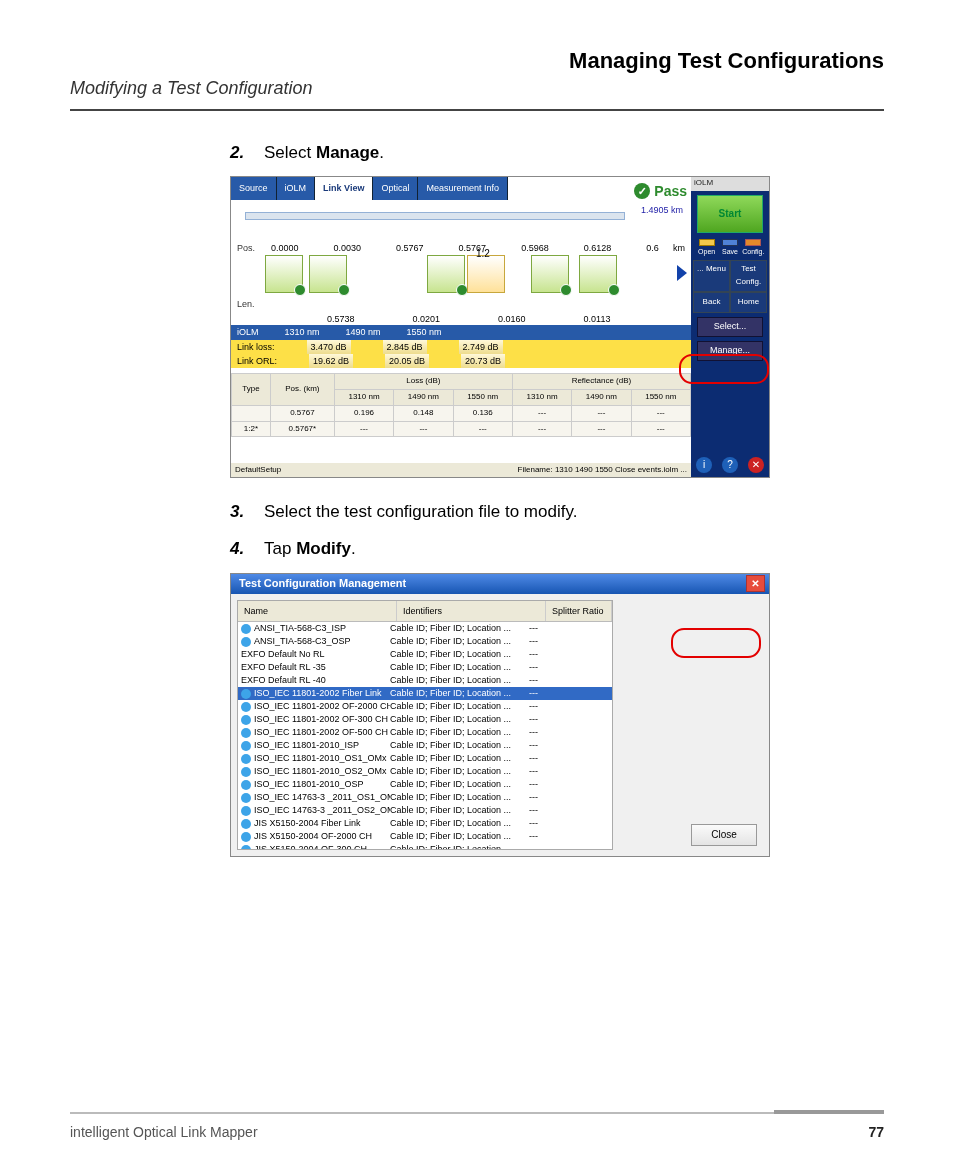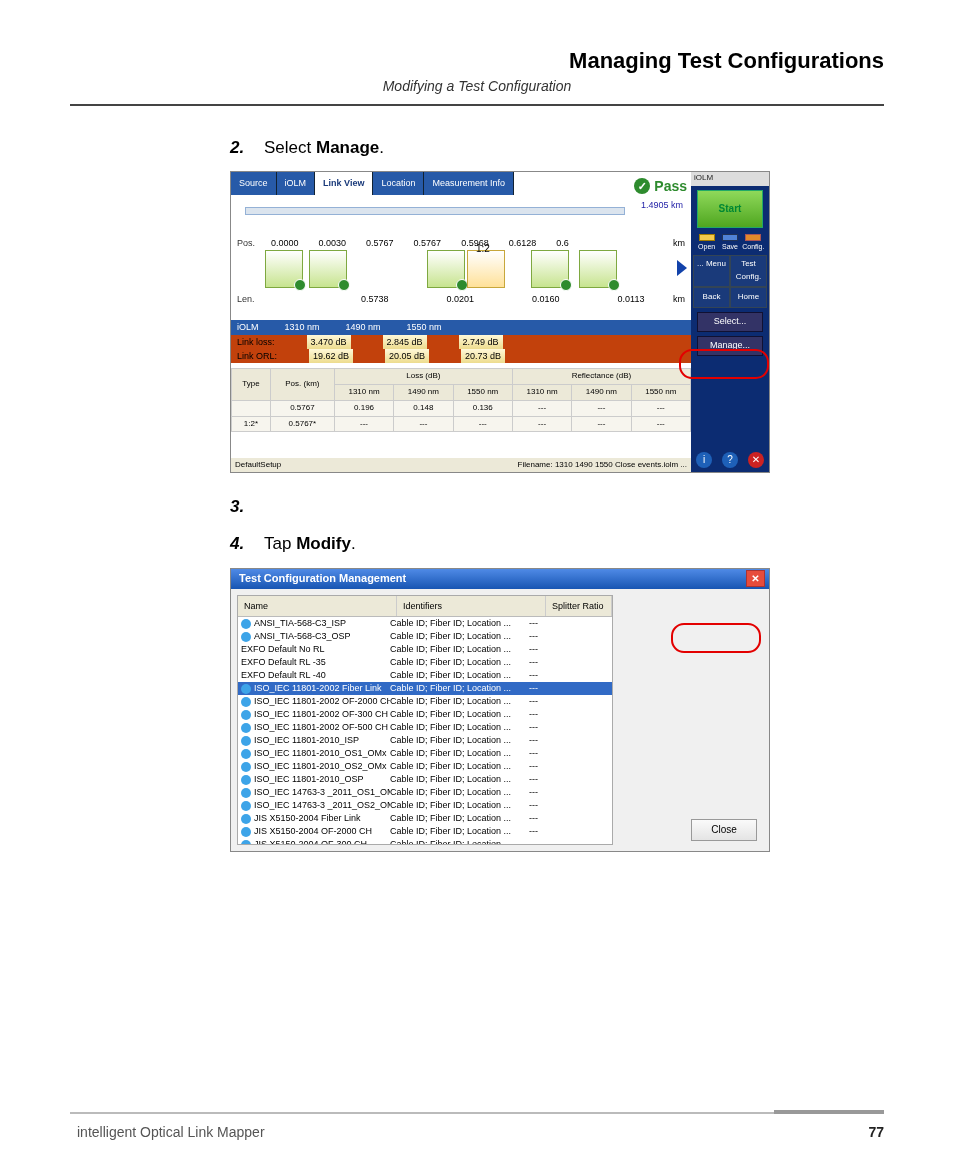--- a/index.html
+++ b/index.html
@@ -1,46 +1,46 @@
 <!DOCTYPE html>
 <html><head>
 <meta charset="utf-8">
 <style>
   body { margin:0; font-family:"Segoe UI",Arial,sans-serif; background:#fff; width:954px; }
   .page { padding:48px 70px 40px 70px; position:relative; min-height:1070px; }
   .hdr-title { font-weight:bold; font-size:22px; text-align:right; margin:0 0 4px 0; }
-  .hdr-sub { font-style:italic; font-size:14px; text-align:center; margin:0 0 10px 0; color:#333; }
+  .hdr-sub { font-style:italic; font-size:18px; text-align:left; margin:0 0 10px 0; color:#333; }
   .hr { border:none; border-top:2px solid #444; margin:0 0 28px 0; }
   .steps { margin-left:160px; max-width:540px; font-size:17px; line-height:1.6; }
   .step { display:flex; gap:12px; margin-bottom:10px; }
   .step-num { font-style:italic; font-weight:bold; min-width:22px; }
   .step-body strong { font-weight:bold; }
 
   
   .shot1 { margin:8px 0 20px 0; border:1px solid #888; position:relative; height:300px; font-size:9px; color:#000; background:#fff; }
   .s1-main { position:absolute; left:0; top:0; right:78px; bottom:0; }
   .s1-side { position:absolute; right:0; top:0; width:78px; bottom:0; background:#0c2c72; }
   .tabs { display:flex; }
   .tab { padding:4px 8px; background:#275aa8; color:#fff; border-right:1px solid #123; font-size:9px; }
   .tab.act { background:#fff; color:#1a3a7a; font-weight:bold; }
   .pass { position:absolute; right:4px; top:3px; color:#2e8b2e; font-size:14px; font-weight:bold; display:flex; align-items:center; gap:4px;}
   .pass-icon { width:16px; height:16px; border-radius:50%; background:#2e8b2e; color:#fff; text-align:center; line-height:16px; font-size:11px;}
   .linkbar { position:absolute; left:6px; right:6px; top:26px; height:24px; }
   .lb-track { position:absolute; left:8px; right:60px; top:9px; height:6px; background:#dbe4ee; border:1px solid #94b1d6;}
   .lb-km { position:absolute; right:2px; top:0; color:#2322a8; font-size:9px;}
   .panel-row { position:absolute; left:6px; right:6px; font-size:9px; display:flex; }
   .pos-row { top:64px; }
-  .len-row { top:120px; }
+  .len-row { top:120px;flex-direction:column; }
   .lbl { width:34px; color:#333;}
-  .posvals { display:flex; flex:1; gap:20px; }
+  .posvals { display:flex; flex:1; gap:35px; }
   .elbox { position:absolute; top:78px; width:36px; height:36px; background:linear-gradient(#fff,#c7e48f); border:1px solid #7ea840; }
   .tiny-ok { position:absolute; right:-4px; bottom:-4px; width:10px; height:10px; border-radius:50%; background:#2e8b2e; border:1px solid #fff;}
   .arrow-r { position:absolute; right:4px; top:88px; width:0; height:0; border-top:8px solid transparent; border-bottom:8px solid transparent; border-left:10px solid #1242aa;}
   .iolm-hdr { position:absolute; left:0; right:0; top:148px; height:15px; background:#275aa8; color:#fff; display:flex; align-items:center; padding-left:6px; gap:26px;}
-  .meas-row { position:absolute; left:0; right:0; background:#c2410c; height:14px; display:flex; align-items:center; font-size:9px; padding-left:6px; gap:26px;}
+  .meas-row { position:absolute; left:0; right:0; background:#fde047; height:14px; display:flex; align-items:center; font-size:9px; padding-left:6px; gap:26px;}
   .meas-val { background:linear-gradient(#fff8d8,#eddc8e); padding:0 4px; margin-left:6px;}
   .tbl { position:absolute; left:0; right:0; bottom:14px; top:196px; }
   .tbl table { border-collapse:collapse; width:100%; font-size:8px; }
   .tbl th, .tbl td { border:1px solid #ccc; padding:1px 4px; text-align:center; background:#f7f5ee; }
   .tbl th { background:#ece9d8; font-weight:normal; }
   .statusbar { position:absolute; left:0; right:0; bottom:0; height:14px; background:#ece9d8; font-size:8px; display:flex; justify-content:space-between; padding:0 4px; align-items:center;}
   
   .side-top { position:absolute; top:0; left:0; right:0; height:14px; background:#ddd; color:#222; font-size:8px; padding-left:3px;}
   .side-start { margin:18px 6px 6px 6px; height:36px; background:linear-gradient(#8fd95a,#4fa620); border:1px solid #2a6; color:#083; font-weight:bold; display:flex; align-items:center; justify-content:center; font-size:10px;}
   .side-icons { display:flex; justify-content:space-around; margin:2px 4px 0 4px; }
@@ -71,21 +71,21 @@
   .lrow.sel { background:#316ac5; color:#fff; }
   .lrow .nm { width:149px; white-space:nowrap; overflow:hidden; }
   .lrow .idv { width:139px; white-space:nowrap; overflow:hidden;}
   .lrow .sr { flex:1; }
   .glob { display:inline-block; width:10px; height:10px; border-radius:50%; background:#3da4e8; margin-right:3px; vertical-align:middle;}
   .btns2 { position:absolute; right:12px; top:8px; width:78px; display:flex; flex-direction:column; gap:6px;}
   .btn2 { height:20px; background:linear-gradient(#fafafa,#e4e4e4); border:1px solid #999; font-size:10px; display:flex; align-items:center; justify-content:center;}
   .ring2 { position:absolute; right:8px; top:34px; width:86px; height:26px; border:2px solid #e30000; border-radius:13px; pointer-events:none;}
   .close2 { position:absolute; right:12px; bottom:10px; width:66px;}
 
-  .footer { position:absolute; bottom:18px; left:77px; right:70px; display:flex; justify-content:space-between; font-size:14px; color:#555;gap:38px; }
+  .footer { position:absolute; bottom:18px; left:70px; right:70px; display:flex; justify-content:space-between; font-size:14px; color:#555;gap:38px; }
   .footer .pg { color:#222; font-weight:bold; }
   .footer-line { position:absolute; bottom:44px; left:70px; right:70px; border-top:2px solid #bbb;}
   .foot-bar { position:absolute; bottom:44px; right:70px; width:110px; height:4px; background:#999;}
 </style>
 </head>
 <body>
 
 <div class="page">
   <h1 class="hdr-title">Managing Test Configurations</h1>
   <p class="hdr-sub">Modifying a Test Configuration</p>
@@ -98,21 +98,21 @@
         <span>Select </span><strong>Manage</strong><span>.</span>
       </span>
     </div>
 
     <div class="shot1">
       <div class="s1-main">
         <div class="tabs">
           <div class="tab">Source</div>
           <div class="tab">iOLM</div>
           <div class="tab act">Link View</div>
-          <div class="tab">Location</div>
+          <div class="tab">Optical</div>
           <div class="tab">Measurement Info</div>
         </div>
         <div class="pass">
           <span class="pass-icon">✓</span>
           <span>Pass</span>
         </div>
         <div class="linkbar">
           <div class="lb-track"></div>
           <span class="lb-km">1.4905 km</span>
         </div>
@@ -254,20 +254,21 @@
         <div class="side-bottom">
           <div class="circ-btn">i</div>
           <div class="circ-btn">?</div>
           <div class="circ-btn red">✕</div>
         </div>
       </div>
     </div>
 
     <div class="step">
       <span class="step-num">3.</span>
+      <span class="step-body">Select the test configuration file to modify.</span>
     </div>
     <div class="step">
       <span class="step-num">4.</span>
       <span class="step-body">
         <span>Tap </span><strong>Modify</strong><span>.</span>
       </span>
     </div>
 
     <div class="shot2">
       <div class="title2">

